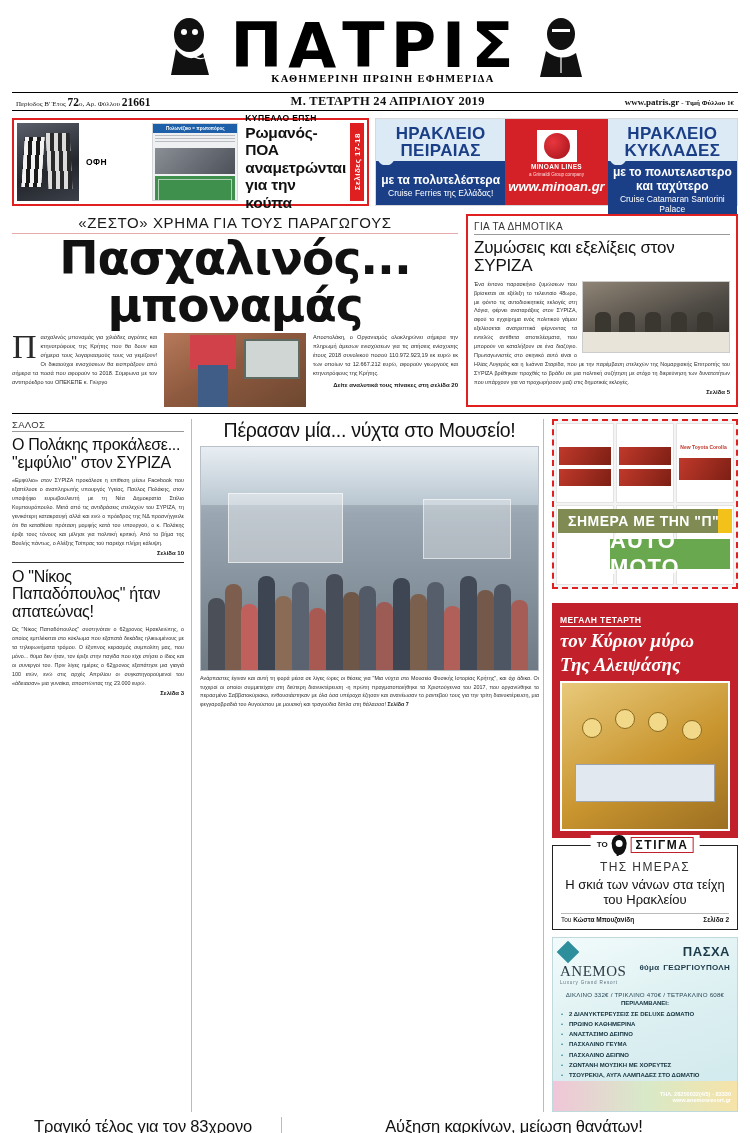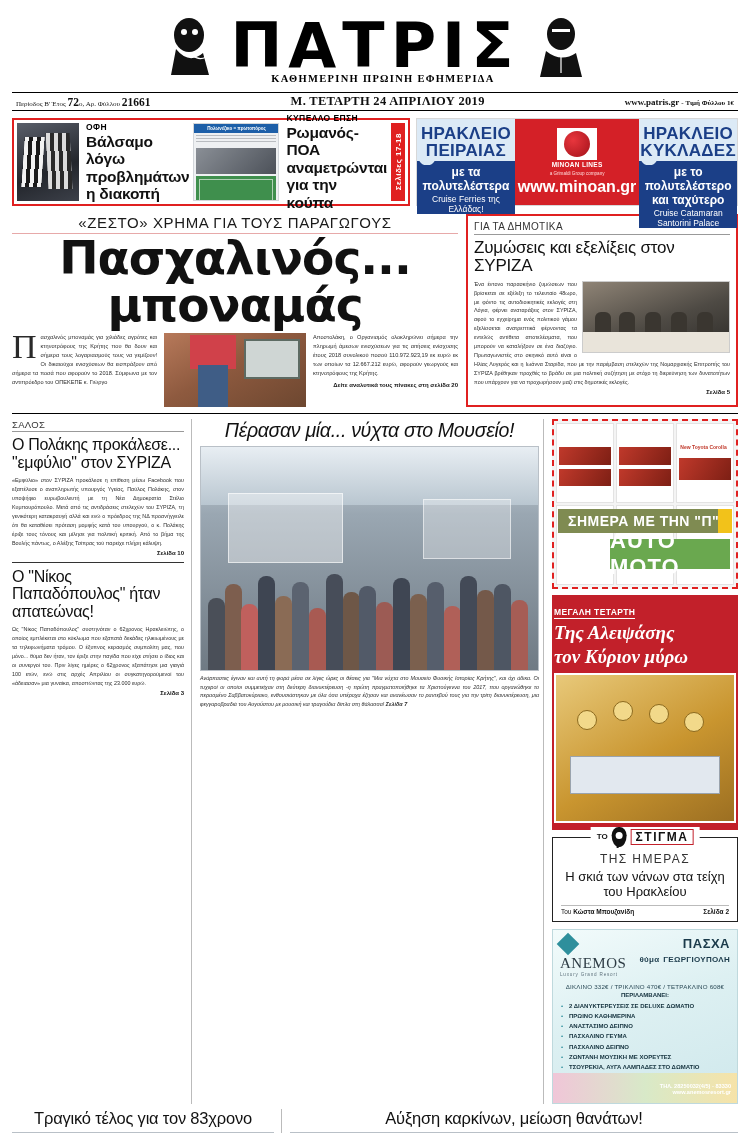--- a/index.html
+++ b/index.html
@@ -74,21 +74,21 @@
   .mn-bot { flex: 1; background: #1b3f87; color: #fff; text-align: center; display:flex; flex-direction:column; justify-content:center; gap:1px; padding: 0 3px; }
   .mn-bot .l1 { font-size: 12px; font-weight: bold; }
   .mn-bot .l2 { font-size: 8.5px; }
   .mn-wave { position:absolute; left:0; right:0; top:42px; height:8px; background:#1b3f87;
     -webkit-mask-image: radial-gradient(circle at 10px -4px, transparent 8px, #000 9px); }
   .mn-center { flex: 0 0 90px; background: #d42027; display: flex; flex-direction: column; align-items: center; justify-content: center; gap: 2px; padding: 3px; }
   .mn-logo { width: 40px; height: 32px; background: #fff; display:flex; align-items:center; justify-content:center; }
   .mn-disc { width: 26px; height: 26px; border-radius: 50%; background: radial-gradient(circle at 35% 35%, #e8363d, #a3121a); }
   .mn-ln { color:#fff; font-size: 6.5px; font-weight: 800; letter-spacing:.3px; line-height:1.05; text-align:center; }
   .mn-grim { color: #ffd9da; font-size: 4.6px; }
-  .mn-url { color: #fff; font-size: 16px; font-weight: 800; }
+  .mn-url { color: #fff; font-size: 13px; font-weight: 800; font-style: italic; }
 
   
   .lead-wrap { display: flex; gap: 8px; margin-top: 8px; }
   .lead-main { flex: 1 1 458px; }
   .lead-kicker {
     text-align: center; font-size: 15px; font-weight: 500; letter-spacing: .6px;
     color: #1a1a1a; border-bottom: 1.6px solid #e7a9a9; padding-bottom: 2px;
   }
   .lead-head {
     font-size: 47px; font-weight: 900; letter-spacing: -1px; line-height: 1.0;
@@ -112,21 +112,21 @@
   .sy-photo { float: right; width: 148px; height: 72px; margin: 1px 0 3px 5px;
     background: linear-gradient(160deg,#8f8476,#4e4a44 55%,#2d2b28); border: 1px solid #ccc; position: relative; overflow: hidden; }
   .sy-photo .tbl { position:absolute; left:0; right:0; bottom:0; height:20px; background:#e9e4da; }
   .sy-photo .p { position:absolute; bottom:18px; width:16px; height:22px; background:#3a3630; border-radius:6px 6px 0 0; }
   .sy-ref { font-size: 6px; font-weight: 700; text-align: right; margin-top: 2px; }
 
   
   .hr-thick { border-top: 1.6px solid #000; margin: 6px 0 0; }
   .mid { display: flex; gap: 8px; margin-top: 5px; }
   .col-left { flex: 0 0 180px; border-right: 1px solid #bbb; padding-right: 7px; }
-  .col-center { flex: 1; border-right: 1px solid #bbb; padding-right: 4px; font-style: italic; }
+  .col-center { flex: 1; border-right: 1px solid #bbb; padding-right: 4px; }
   .col-right { flex: 0 0 186px; }
 
   .art-kicker { font-size: 9.5px; color: #333; border-bottom: 1px solid #999; padding-bottom: 1px; letter-spacing: .3px; }
   .art-head-lg { font-size: 16px; font-weight: 500; line-height: 1.12; margin: 4px 0 4px; letter-spacing: -.3px; }
   .art-text { font-size: 5.4px; line-height: 1.66; text-align: justify; color: #2b2b2b; }
   .art-ref { font-size: 6px; font-weight: 700; text-align: right; margin-top: 2px; }
   .rule-dark { border-top: 1.4px solid #333; margin: 6px 0 5px; }
 
   .center-head { font-size: 19.5px; font-weight: 500; text-align: center; letter-spacing: -.3px; margin-bottom: 4px; }
   .museum-photo { width: 100%; height: 225px; background: linear-gradient(#cfd6dd 0%, #9aa7b2 30%, #6f7a84 100%); position: relative; overflow: hidden; border: 1px solid #b9c0c7; }
@@ -146,21 +146,21 @@
     background: #7f8b52; color: #fff; display: flex; align-items: center; padding-left: 10px;
     font-size: 14px; font-weight: 900; letter-spacing: .5px;
   }
   .auto-band:after { content:""; position:absolute; right:0; top:0; bottom:0; width:14px; background:#f2c21a; }
   .auto-band2 {
     position: absolute; left: 56px; right: 6px; top: 118px; height: 30px;
     background: #6aa84f; color: #fff; display: flex; align-items: center; justify-content: center;
     font-size: 22px; font-weight: 900; letter-spacing: 1px;
   }
 
-  .holy { background: #c2202a; color: #fff; padding: 6px 2px 7px; margin-top: 6px; }
+  .holy { background: #c2202a; color: #fff; padding: 6px 8px 7px; margin-top: 14px; }
   .holy-k { font-size: 8.5px; font-weight: 800; letter-spacing: .4px; border-bottom: 1px solid #fff; display: inline-block; padding-bottom: 1px; }
   .holy-h { font-family: "Liberation Serif", serif; font-style: italic; font-weight: 700; font-size: 19px; line-height: 1.12; margin-top: 3px; }
   .icon-img { height: 150px; margin-top: 5px; background: linear-gradient(150deg,#e8c97a,#c9952f 55%,#9c6f22); border: 2px solid #fff; position: relative; overflow: hidden; }
   .icon-img .halo { position:absolute; border-radius:50%; background:#f2d98a; border:1px solid #8c6a1f; }
   .icon-img .table { position:absolute; left:8%; right:8%; bottom:18%; height:26%; background:#e2e8ef; border:1px solid #9aa3ad; }
 
   .stigma { border: 1.2px solid #222; margin-top: 7px; padding: 16px 8px 6px; position: relative; text-align: center; }
   .stigma-tag { position: absolute; top: -11px; left: 50%; transform: translateX(-50%); background: #fff; padding: 0 6px; display: flex; align-items: center; gap: 4px; }
   .stg-to { font-size: 8px; font-weight: 700; }
   .pin { width: 15px; height: 20px; background: #111; border-radius: 50% 50% 50% 50% / 44% 44% 62% 62%; position: relative; }
@@ -232,21 +232,20 @@
       <small>- Τιμή Φύλλου 1€</small>
     </div>
   </div>
 
   <div class="banner-row">
 
     <div class="sport-banner">
       <div class="sp-photo"></div>
       <div class="sp-text">
         <div class="sp-kicker">ΟΦΗ</div>
-        <div class="sp-head">Βάλσαμο λόγω προβλημάτων η διακοπή</div>
       </div>
       <div class="sp-mini">
         <div class="mini-top">Πολωνέζικο = πρωτοπόρος</div>
         <div class="mini-lines">
             <i></i>
             <i></i>
             <i></i>
           </div>
         <div class="mini-photo"></div>
         <div class="mini-field"></div>
@@ -403,22 +402,22 @@
           <div class="auto-cell"></div>
           <div class="auto-cell"></div>
           <div class="auto-cell"></div>
         </div>
         <div class="auto-band">ΣΗΜΕΡΑ ΜΕ ΤΗΝ "Π"</div>
         <div class="auto-band2">AUTO MOTO</div>
       </div>
 
       <div class="holy">
         <div class="holy-k">ΜΕΓΑΛΗ ΤΕΤΑΡΤΗ</div>
+        <div class="holy-h">τον Κύριον μύρω</div>
         <div class="holy-h">Της Αλειψάσης</div>
-        <div class="holy-h">τον Κύριον μύρω</div>
         <div class="icon-img">
           <div class="halo" style="left:12%;top:24%;width:20px;height:20px"></div>
           <div class="halo" style="left:32%;top:18%;width:20px;height:20px"></div>
           <div class="halo" style="left:52%;top:20%;width:20px;height:20px"></div>
           <div class="halo" style="left:72%;top:26%;width:20px;height:20px"></div>
           <div class="table"></div>
         </div>
       </div>
 
       <div class="stigma">

